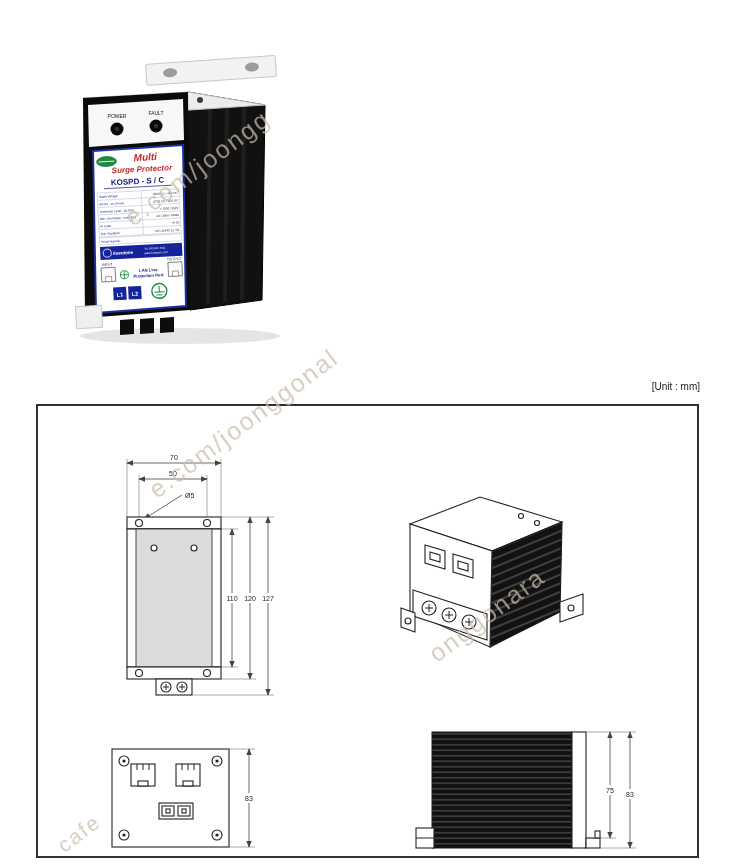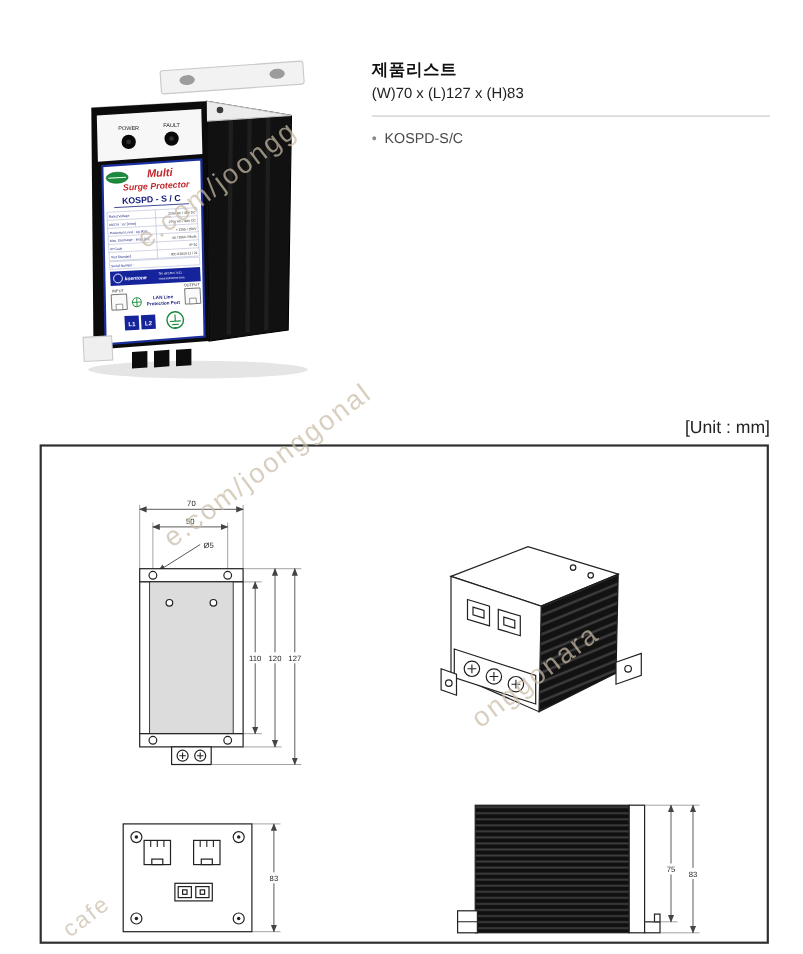--- a/index.html
+++ b/index.html
@@ -10,21 +10,21 @@
 
   
   .info { position:absolute; left:338px; top:54px; width:362px; }
   .info-title { font-size:15px; font-weight:bold; color:#111; letter-spacing:.5px; }
   .info-size { font-size:13.5px; color:#222; margin-top:4px; }
   .rule { height:1px; background:#c6c6c6; margin:13px 0 12px 0; }
   .bullet-row { font-size:13px; color:#4a4a4a; display:flex; align-items:center; }
   .bullet-dot { color:#8a8a8a; margin-right:7px; font-size:13px; }
 
   
-  .unit { position:absolute; right:30px; top:381px; font-size:16px; color:#222; }
+  .unit { position:absolute; right:30px; top:381px; font-size:10px; color:#222; }
 
   
   .box { position:absolute; left:36px; top:404px; width:663px; height:454px;
          border:2px solid #2f2f2f; background:#fff; overflow:hidden; }
 
   
   svg text { font-family:"Liberation Sans", sans-serif; }
   .fw { fill:#fff; stroke:#222; stroke-width:1.1; }
   .ln { stroke:#222; stroke-width:1; fill:none; }
   .dim { stroke:#444; stroke-width:.8; fill:none; }
@@ -131,29 +131,20 @@
       <line x1="103" y1="248" x2="109" y2="248" stroke="#178a3c" stroke-width="1"></line>
       <line x1="104.5" y1="251" x2="107.5" y2="251" stroke="#178a3c" stroke-width="1"></line>
     </g>
 
     <polygon points="70,272 84,271 84,286 70,287" fill="#0d0d0d"></polygon>
     <polygon points="90,271 104,270 104,285 90,286" fill="#0d0d0d"></polygon>
     <polygon points="110,270 124,269 124,284 110,285" fill="#0d0d0d"></polygon>
     <rect x="26" y="258" width="26" height="22" fill="#efefef" stroke="#c9c9c9" transform="rotate(-3 39 269)"></rect>
   </svg>
 
-  <div class="info">
-    <div class="info-title">제품리스트</div>
-    <div class="info-size">(W)70 x (L)127 x (H)83</div>
-    <div class="rule"></div>
-    <div class="bullet-row">
-      <span class="bullet-dot">•</span>
-      <span>KOSPD-S/C</span>
-    </div>
-  </div>
 
   <div class="unit">[Unit : mm]</div>
 
   <div class="box">
 
     <svg class="abs" style="left:34px; top:41px;" width="230" height="260" viewBox="0 0 230 260">
       <defs>
         <marker id="af" viewBox="0 0 10 10" refX="9" refY="5" markerWidth="7" markerHeight="7" orient="auto-start-reverse" markerUnits="userSpaceOnUse">
           <path d="M0,1 L10,5 L0,9 z" fill="#444"></path>
         </marker>

